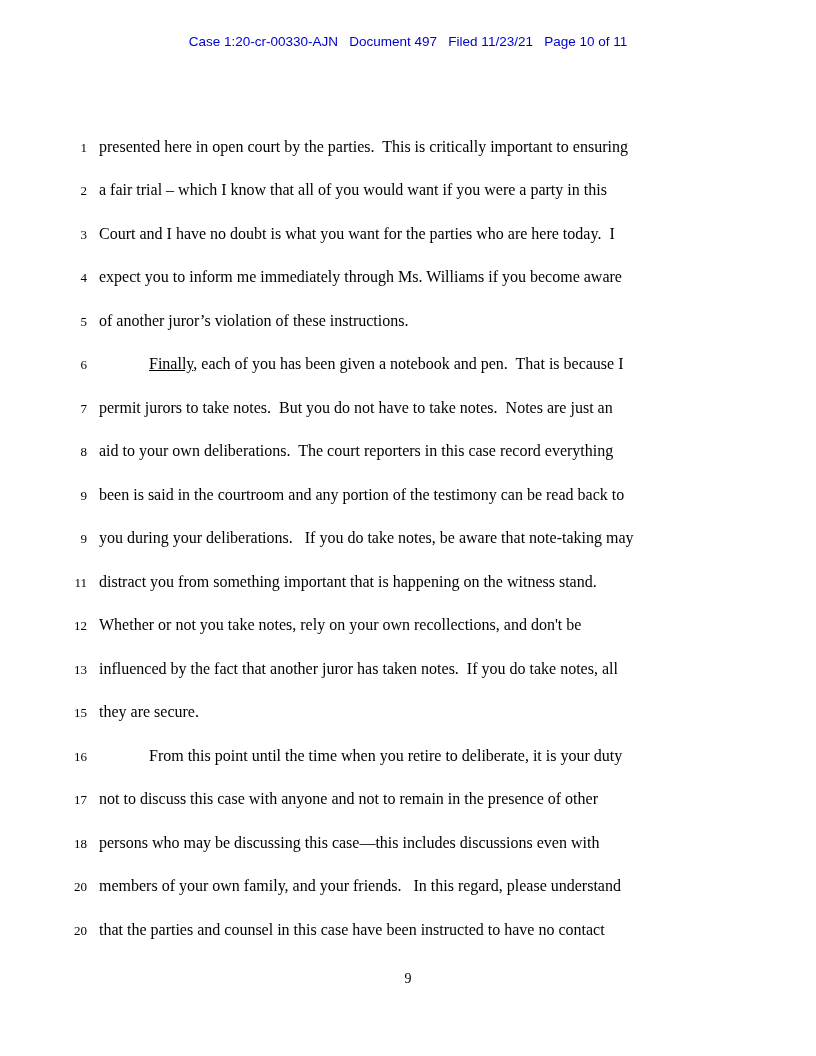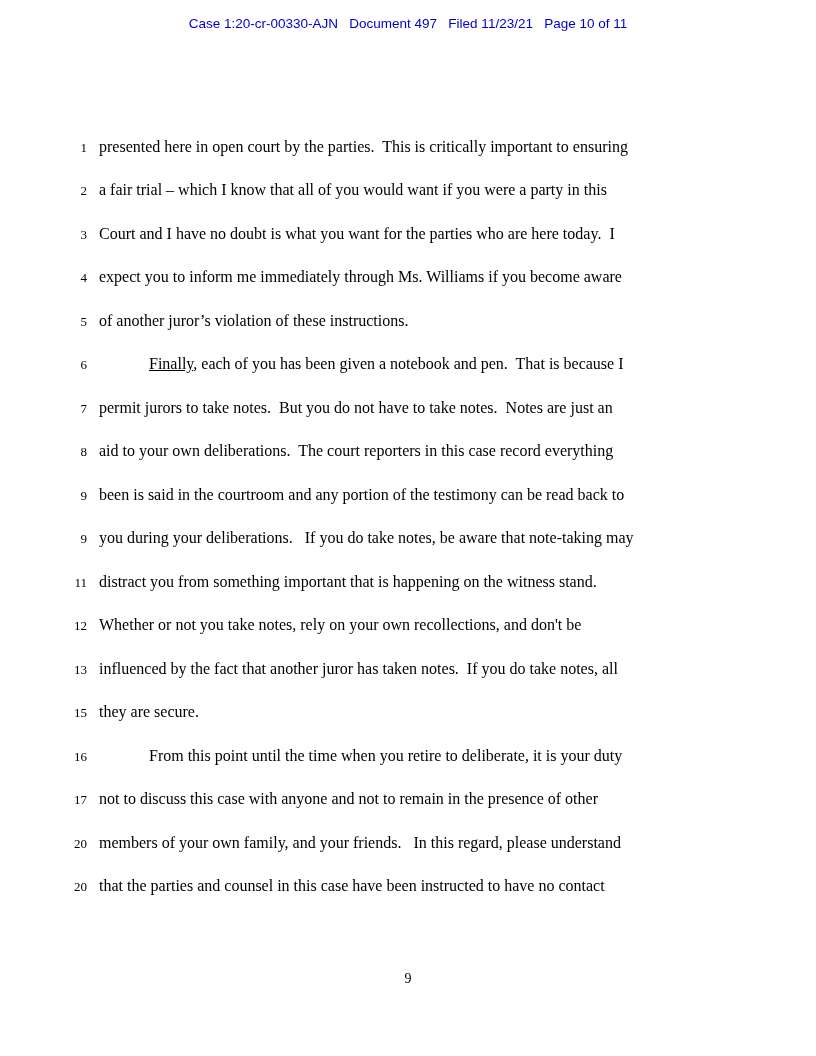--- a/index.html
+++ b/index.html
@@ -11,21 +11,21 @@
     position: relative;
     width: 816px;
     height: 1056px;
     background: #ffffff;
     font-family: "Liberation Serif", serif;
     color: #000000;
     overflow: hidden;
   }
   .case-header {
     position: absolute;
-    top: 16px;
+    top: 34px;
     left: 0;
     width: 100%;
     text-align: center;
     font-family: "Liberation Sans", sans-serif;
     font-size: 13.5px;
     white-space: pre;
     color: #0000cc;
   }
   .transcript-body {
     position: absolute;
@@ -133,20 +133,23 @@
   </div>
 
   <div class="line">
     <span class="num">16</span><span class="text indent">From this point until the time when you retire to deliberate, it is your duty</span>
   </div>
 
   <div class="line">
     <span class="num">17</span><span class="text">not to discuss this case with anyone and not to remain in the presence of other</span>
   </div>
 
+  <div class="line">
+    <span class="num">18</span><span class="text">persons who may be discussing this case—this includes discussions even with</span>
+  </div>
 
   <div class="line">
     <span class="num">20</span><span class="text">members of your own family, and your friends.   In this regard, please understand</span>
   </div>
 
   <div class="line">
     <span class="num">20</span><span class="text">that the parties and counsel in this case have been instructed to have no contact</span>
   </div>
 </div>
 

